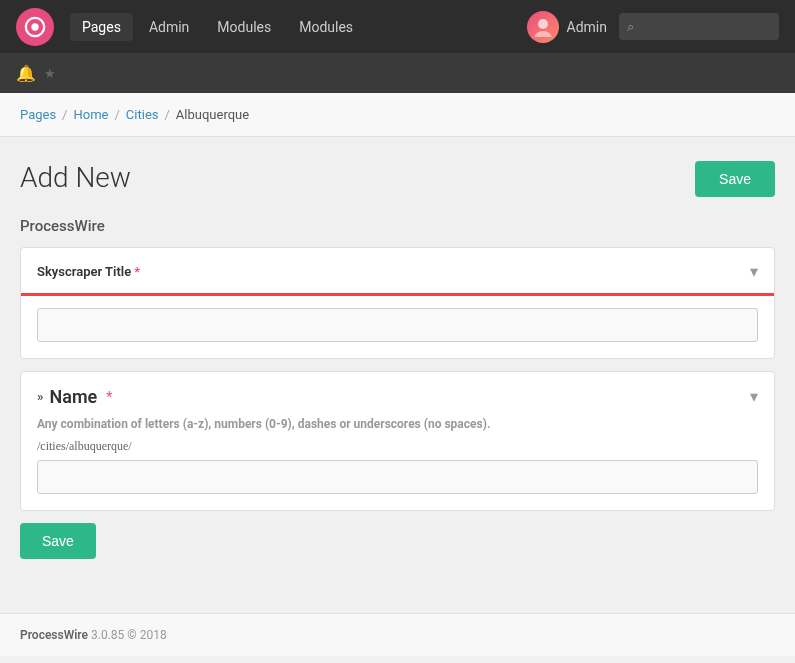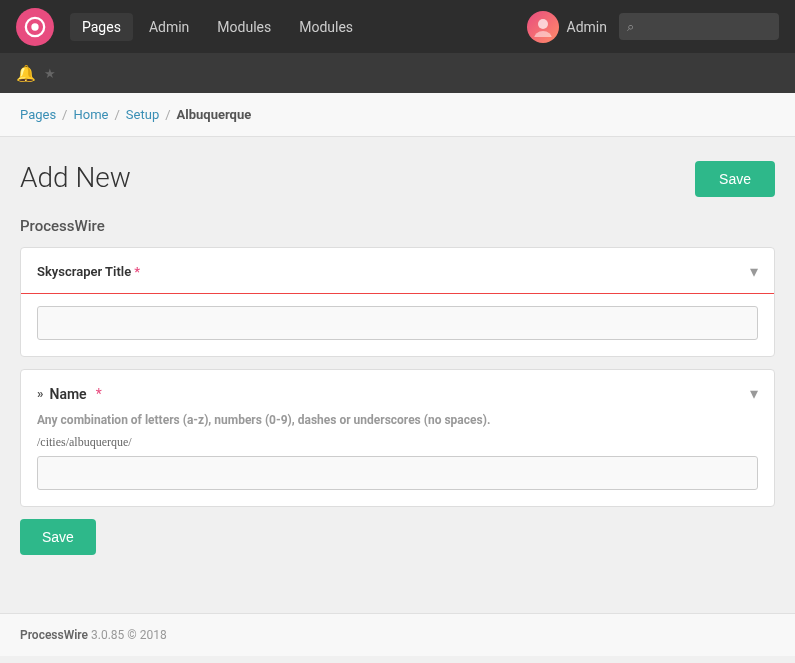--- a/index.html
+++ b/index.html
@@ -93,21 +93,21 @@
       border-bottom: 1px solid #e0e0e0;
       padding: 0 20px;
       height: 44px;
       display: flex;
       align-items: center;
       gap: 6px;
       font-size: 13px;
     }
     .breadcrumb-sep { color: #aaa; }
     .breadcrumb-link { color: #3a8fb5; text-decoration: none; cursor: pointer; }
-    .breadcrumb-current { color: #555; font-weight: 700; }
+    .breadcrumb-current { color: #555; font-weight: 400; }
 
     
     .main-content {
       padding: 24px 20px;
       background: #f0f0f0;
       min-height: calc(663px - 53px - 40px - 44px - 50px);
     }
 
     .page-header {
       display: flex;
@@ -146,21 +146,21 @@
       border: 1px solid #ddd;
       border-radius: 4px;
       margin-bottom: 12px;
       overflow: hidden;
     }
     .form-field-header {
       display: flex;
       align-items: center;
       justify-content: space-between;
       padding: 14px 16px 12px;
-      border-bottom: 1px solid #ef4444;
+      border-bottom: 3px solid #ef4444;
     }
     .form-field-label {
       font-size: 13px;
       font-weight: 600;
       color: #333;
     }
     .required-star { color: #e84c7f; margin-left: 3px; }
     .collapse-icon { color: #999; font-size: 16px; cursor: pointer; }
     .form-field-body { padding: 12px 16px 16px; }
 
@@ -178,21 +178,21 @@
       align-items: center;
       justify-content: space-between;
       margin-bottom: 10px;
     }
     .name-label-row {
       display: flex;
       align-items: center;
       gap: 6px;
     }
     .chevrons { color: #555; font-size: 13px; font-weight: bold; }
-    .name-label { font-size: 14px; font-weight: 600; color: #333; }
+    .name-label { font-size: 18px; font-weight: 600; color: #333; }
     .hint-text {
       font-size: 12px;
       color: #999;
       margin-bottom: 8px;
       font-weight: bold;
     }
     .path-prefix {
       font-size: 12px;
       color: #666;
       margin-bottom: 6px;
@@ -259,21 +259,21 @@
 <div class="sub-nav">
   <span class="bell-icon">🔔</span>
   <span style="color:#666; font-size:13px;">★</span>
 </div>
 
 <div class="breadcrumb-bar">
   <a class="breadcrumb-link">Pages</a>
   <span class="breadcrumb-sep">/</span>
   <a class="breadcrumb-link">Home</a>
   <span class="breadcrumb-sep">/</span>
-  <a class="breadcrumb-link">Setup</a>
+  <a class="breadcrumb-link">Cities</a>
   <span class="breadcrumb-sep">/</span>
   <span class="breadcrumb-current">Albuquerque</span>
 </div>
 
 <div class="main-content">
 
   <div class="page-header">
     <h1 class="page-title">Add New</h1>
     <button class="btn-save">Save</button>
   </div>

